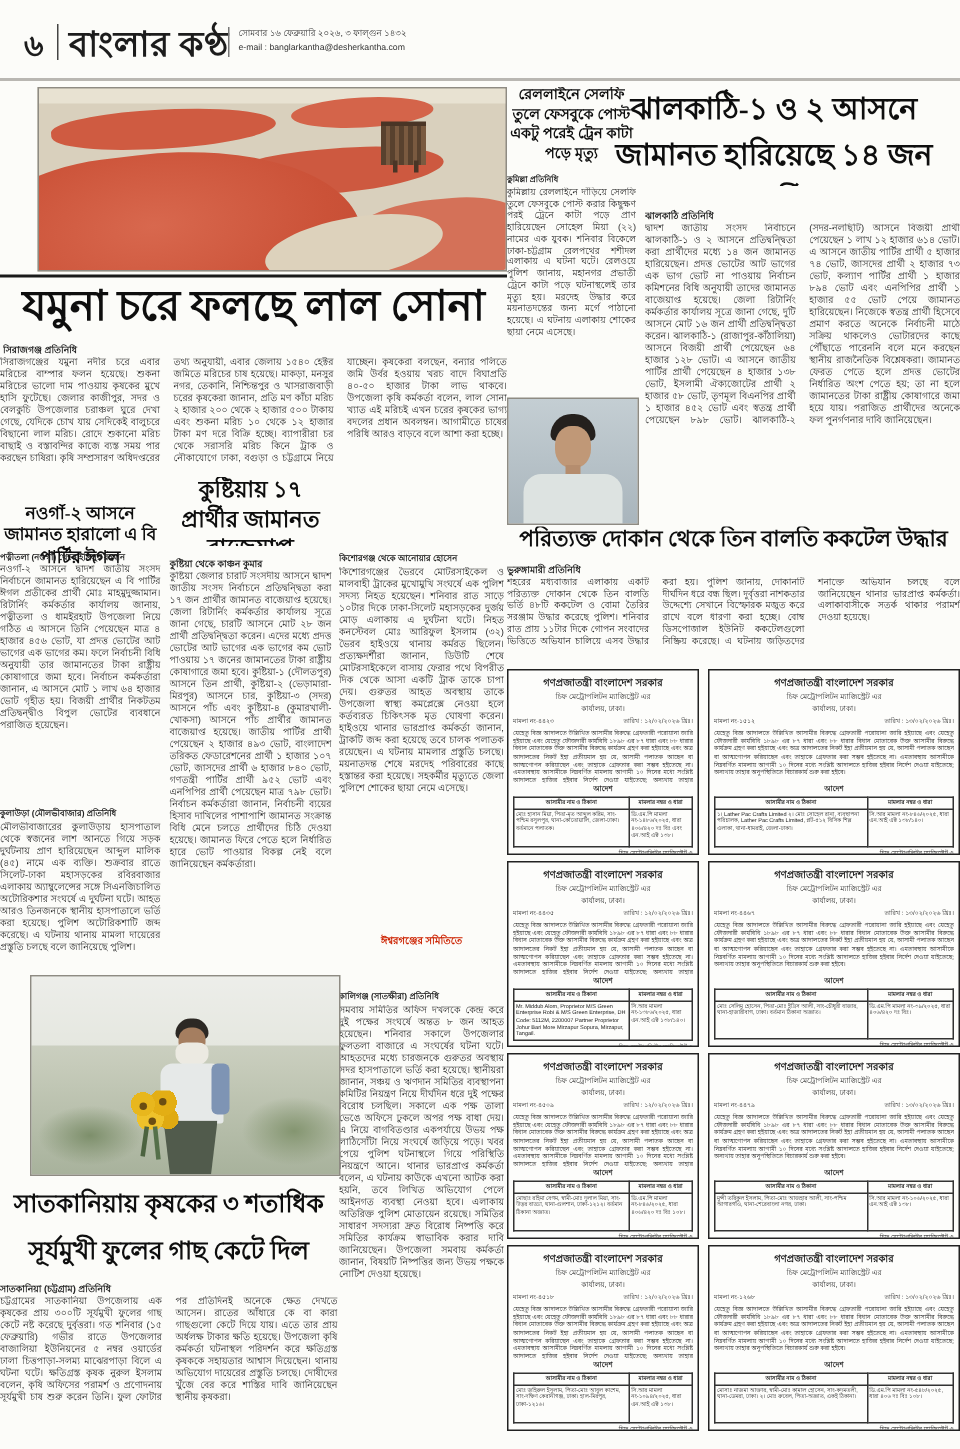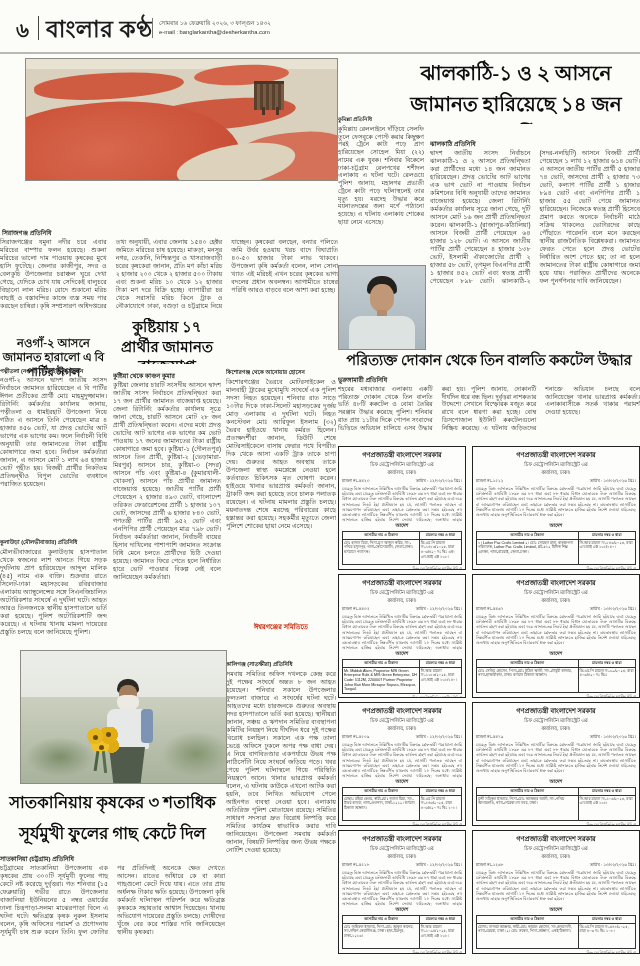--- a/index.html
+++ b/index.html
@@ -63,20 +63,21 @@
     <div class="pf" style="left:168px;top:6px;width:95px;height:20px;background:#d4644a;border-radius:50%;transform:rotate(-3deg);"></div>
     <div class="pf" style="left:120px;top:40px;width:150px;height:30px;background:#cd5940;border-radius:45% 60% 50% 40%;transform:rotate(-6deg);"></div>
     <div class="pf" style="left:-35px;top:42px;width:250px;height:120px;background:radial-gradient(ellipse at 45% 40%,#d8684e 0%,#cb5238 60%,#c04a32 100%);border-radius:35% 60% 45% 55%;transform:rotate(-7deg);"></div>
     <div class="pf" style="left:200px;top:74px;width:130px;height:60px;background:#d26046;border-radius:50% 40% 55% 45%;transform:rotate(-5deg);opacity:.85;"></div>
     <div class="pf" style="left:228px;top:22px;width:30px;height:26px;background:repeating-linear-gradient(90deg,#58412e 0 3px,#7a5a40 3px 6px);border-top:3px solid #4a3526;"></div>
     <div class="pf" style="left:236px;top:48px;width:3px;height:8px;background:#4a3526;"></div>
     <div class="pf" style="left:250px;top:48px;width:3px;height:8px;background:#4a3526;"></div>
     <div class="pf" style="left:150px;top:86px;width:120px;height:40px;background:#ddd2bc;border-radius:50%;transform:rotate(-10deg);"></div>
   </div>
 
+  <div class="abs hl" style="left:0;top:183px;width:338px;height:38px;font-size:28px;line-height:1.2;border-top:2px solid #1a1a1a;padding-top:3px;">যমুনা চরে ফলছে লাল সোনা</div>
   <div class="abs byline" style="left:2px;top:228px;width:120px;">সিরাজগঞ্জ প্রতিনিধি</div>
   <div class="abs body-txt cols3" style="left:0;top:238px;width:338px;height:74px;">সিরাজগঞ্জের যমুনা নদীর চরে এবার মরিচের বাম্পার ফলন হয়েছে। শুকনা মরিচের ভালো দাম পাওয়ায় কৃষকের মুখে হাসি ফুটেছে। জেলার কাজীপুর, সদর ও বেলকুচি উপজেলার চরাঞ্চল ঘুরে দেখা গেছে, যেদিকে চোখ যায় সেদিকেই বালুচরে বিছানো লাল মরিচ। রোদে শুকানো মরিচ বাছাই ও বস্তাবন্দির কাজে ব্যস্ত সময় পার করছেন চাষিরা। কৃষি সম্প্রসারণ অধিদপ্তরের তথ্য অনুযায়ী, এবার জেলায় ১৫৪০ হেক্টর জমিতে মরিচের চাষ হয়েছে। মাকড়া, মনসুর নগর, তেকানি, নিশ্চিন্তপুর ও খাসরাজবাড়ী চরের কৃষকেরা জানান, প্রতি মণ কাঁচা মরিচ ২ হাজার ২০০ থেকে ২ হাজার ৫০০ টাকায় এবং শুকনা মরিচ ১০ থেকে ১২ হাজার টাকা মণ দরে বিক্রি হচ্ছে। ব্যাপারীরা চর থেকে সরাসরি মরিচ কিনে ট্রাক ও নৌকাযোগে ঢাকা, বগুড়া ও চট্টগ্রামে নিয়ে যাচ্ছেন। কৃষকেরা বলছেন, বন্যার পলিতে জমি উর্বর হওয়ায় খরচ বাদে বিঘাপ্রতি ৪০-৫০ হাজার টাকা লাভ থাকবে। উপজেলা কৃষি কর্মকর্তা বলেন, লাল সোনা খ্যাত এই মরিচই এখন চরের কৃষকের ভাগ্য বদলের প্রধান অবলম্বন। আগামীতে চাষের পরিধি আরও বাড়বে বলে আশা করা হচ্ছে।</div>
 
   <div class="abs hl" style="left:0;top:336px;width:107px;height:44px;font-size:11.5px;line-height:1.25;">নওগাঁ-২ আসনে জামানত হারালো এ বি পার্টির ঈগল</div>
   <div class="abs byline" style="left:0;top:367px;width:107px;font-size:5.6px;">পত্নীতলা (নওগাঁ) থেকে ইদ্রিসুর রহমান</div>
   <div class="abs body-txt" style="left:0;top:376px;width:107px;height:122px;">নওগাঁ-২ আসনে দ্বাদশ জাতীয় সংসদ নির্বাচনে জামানত হারিয়েছেন এ বি পার্টির ঈগল প্রতীকের প্রার্থী মোঃ মাহমুদুজ্জামান। রিটার্নিং কর্মকর্তার কার্যালয় জানায়, পত্নীতলা ও ধামইরহাট উপজেলা নিয়ে গঠিত এ আসনে তিনি পেয়েছেন মাত্র ৪ হাজার ৪৫৬ ভোট, যা প্রদত্ত ভোটের আট ভাগের এক ভাগের কম। ফলে নির্বাচনী বিধি অনুযায়ী তার জামানতের টাকা রাষ্ট্রীয় কোষাগারে জমা হবে। নির্বাচন কর্মকর্তারা জানান, এ আসনে মোট ১ লাখ ৬৪ হাজার ভোট গৃহীত হয়। বিজয়ী প্রার্থীর নিকটতম প্রতিদ্বন্দ্বীও বিপুল ভোটের ব্যবধানে পরাজিত হয়েছেন।</div>
 
   <div class="abs byline" style="left:0;top:538px;width:107px;font-size:5.6px;">কুলাউড়া (মৌলভীবাজার) প্রতিনিধি</div>
   <div class="abs body-txt" style="left:0;top:548px;width:107px;height:98px;">মৌলভীবাজারের কুলাউড়ায় হাসপাতাল থেকে স্বজনের লাশ আনতে গিয়ে সড়ক দুর্ঘটনায় প্রাণ হারিয়েছেন আব্দুল মালিক (৪৫) নামে এক ব্যক্তি। শুক্রবার রাতে সিলেট-ঢাকা মহাসড়কের রবিরবাজার এলাকায় অ্যাম্বুলেন্সের সঙ্গে সিএনজিচালিত অটোরিকশার সংঘর্ষে এ দুর্ঘটনা ঘটে। আহত আরও তিনজনকে স্থানীয় হাসপাতালে ভর্তি করা হয়েছে। পুলিশ অটোরিকশাটি জব্দ করেছে। এ ঘটনায় থানায় মামলা দায়েরের প্রস্তুতি চলছে বলে জানিয়েছে পুলিশ।</div>
 
@@ -84,20 +85,21 @@
   <div class="abs byline" style="left:113px;top:371px;width:108px;">কুষ্টিয়া থেকে কাঞ্চন কুমার</div>
   <div class="abs body-txt" style="left:113px;top:381px;width:108px;height:265px;">কুষ্টিয়া জেলার চারটি সংসদীয় আসনে দ্বাদশ জাতীয় সংসদ নির্বাচনে প্রতিদ্বন্দ্বিতা করা ১৭ জন প্রার্থীর জামানত বাজেয়াপ্ত হয়েছে। জেলা রিটার্নিং কর্মকর্তার কার্যালয় সূত্রে জানা গেছে, চারটি আসনে মোট ২৮ জন প্রার্থী প্রতিদ্বন্দ্বিতা করেন। এদের মধ্যে প্রদত্ত ভোটের আট ভাগের এক ভাগের কম ভোট পাওয়ায় ১৭ জনের জামানতের টাকা রাষ্ট্রীয় কোষাগারে জমা হবে। কুষ্টিয়া-১ (দৌলতপুর) আসনে তিন প্রার্থী, কুষ্টিয়া-২ (ভেড়ামারা-মিরপুর) আসনে চার, কুষ্টিয়া-৩ (সদর) আসনে পাঁচ এবং কুষ্টিয়া-৪ (কুমারখালী-খোকসা) আসনে পাঁচ প্রার্থীর জামানত বাজেয়াপ্ত হয়েছে। জাতীয় পার্টির প্রার্থী পেয়েছেন ২ হাজার ৪৯৩ ভোট, বাংলাদেশ তরিকত ফেডারেশনের প্রার্থী ১ হাজার ১০৭ ভোট, জাসদের প্রার্থী ৬ হাজার ৮৪০ ভোট, গণতন্ত্রী পার্টির প্রার্থী ৯৫২ ভোট এবং এনপিপির প্রার্থী পেয়েছেন মাত্র ৭৯৮ ভোট। নির্বাচন কর্মকর্তারা জানান, নির্বাচনী ব্যয়ের হিসাব দাখিলের পাশাপাশি জামানত সংক্রান্ত বিধি মেনে চলতে প্রার্থীদের চিঠি দেওয়া হয়েছে। জামানত ফিরে পেতে হলে নির্ধারিত হারে ভোট পাওয়ার বিকল্প নেই বলে জানিয়েছেন কর্মকর্তারা।</div>
 
   <div class="abs byline" style="left:226px;top:368px;width:110px;font-size:5.6px;">কিশোরগঞ্জ থেকে আনোয়ার হোসেন</div>
   <div class="abs body-txt" style="left:226px;top:378px;width:110px;height:240px;">কিশোরগঞ্জের ভৈরবে মোটরসাইকেল ও মালবাহী ট্রাকের মুখোমুখি সংঘর্ষে এক পুলিশ সদস্য নিহত হয়েছেন। শনিবার রাত সাড়ে ১০টার দিকে ঢাকা-সিলেট মহাসড়কের দুর্জয় মোড় এলাকায় এ দুর্ঘটনা ঘটে। নিহত কনস্টেবল মোঃ আরিফুল ইসলাম (৩২) ভৈরব হাইওয়ে থানায় কর্মরত ছিলেন। প্রত্যক্ষদর্শীরা জানান, ডিউটি শেষে মোটরসাইকেলে বাসায় ফেরার পথে বিপরীত দিক থেকে আসা একটি ট্রাক তাকে চাপা দেয়। গুরুতর আহত অবস্থায় তাকে উপজেলা স্বাস্থ্য কমপ্লেক্সে নেওয়া হলে কর্তব্যরত চিকিৎসক মৃত ঘোষণা করেন। হাইওয়ে থানার ভারপ্রাপ্ত কর্মকর্তা জানান, ট্রাকটি জব্দ করা হয়েছে তবে চালক পলাতক রয়েছেন। এ ঘটনায় মামলার প্রস্তুতি চলছে। ময়নাতদন্ত শেষে মরদেহ পরিবারের কাছে হস্তান্তর করা হয়েছে। সহকর্মীর মৃত্যুতে জেলা পুলিশে শোকের ছায়া নেমে এসেছে।</div>
 
   <div class="abs kicker" style="left:226px;top:621px;width:110px;">ঈশ্বরগঞ্জের সমিতিতে</div>
   <div class="abs byline" style="left:226px;top:660px;width:110px;font-size:5.6px;">কালিগঞ্জ (সাতক্ষীরা) প্রতিনিধি</div>
   <div class="abs body-txt" style="left:226px;top:670px;width:110px;height:288px;">সমবায় সমিতির অফিস দখলকে কেন্দ্র করে দুই পক্ষের সংঘর্ষে অন্তত ৮ জন আহত হয়েছেন। শনিবার সকালে উপজেলার ফুলতলা বাজারে এ সংঘর্ষের ঘটনা ঘটে। আহতদের মধ্যে চারজনকে গুরুতর অবস্থায় সদর হাসপাতালে ভর্তি করা হয়েছে। স্থানীয়রা জানান, সঞ্চয় ও ঋণদান সমিতির ব্যবস্থাপনা কমিটির নিয়ন্ত্রণ নিয়ে দীর্ঘদিন ধরে দুই পক্ষের বিরোধ চলছিল। সকালে এক পক্ষ তালা ভেঙে অফিসে ঢুকলে অপর পক্ষ বাধা দেয়। এ নিয়ে বাগবিতণ্ডার একপর্যায়ে উভয় পক্ষ লাঠিসোঁটা নিয়ে সংঘর্ষে জড়িয়ে পড়ে। খবর পেয়ে পুলিশ ঘটনাস্থলে গিয়ে পরিস্থিতি নিয়ন্ত্রণে আনে। থানার ভারপ্রাপ্ত কর্মকর্তা বলেন, এ ঘটনায় কাউকে এখনো আটক করা হয়নি, তবে লিখিত অভিযোগ পেলে আইনগত ব্যবস্থা নেওয়া হবে। এলাকায় অতিরিক্ত পুলিশ মোতায়েন রয়েছে। সমিতির সাধারণ সদস্যরা দ্রুত বিরোধ নিষ্পত্তি করে সমিতির কার্যক্রম স্বাভাবিক করার দাবি জানিয়েছেন। উপজেলা সমবায় কর্মকর্তা জানান, বিষয়টি নিষ্পত্তির জন্য উভয় পক্ষকে নোটিশ দেওয়া হয়েছে।</div>
 
+  <div class="abs hl" style="left:338px;top:58px;width:86px;height:54px;font-size:9.6px;line-height:1.35;font-family:'Liberation Sans','DejaVu Sans',sans-serif;font-weight:bold;">রেললাইনে সেলফি তুলে ফেসবুকে পোস্ট একটু পরেই ট্রেন কাটা পড়ে মৃত্যু</div>
   <div class="abs byline" style="left:338px;top:116px;width:86px;font-size:5.4px;">কুমিল্লা প্রতিনিধি</div>
   <div class="abs body-txt" style="left:338px;top:125px;width:86px;height:138px;font-size:6.1px;">কুমিল্লায় রেললাইনে দাঁড়িয়ে সেলফি তুলে ফেসবুকে পোস্ট করার কিছুক্ষণ পরই ট্রেনে কাটা পড়ে প্রাণ হারিয়েছেন সোহেল মিয়া (২২) নামের এক যুবক। শনিবার বিকেলে ঢাকা-চট্টগ্রাম রেলপথের শশীদল এলাকায় এ ঘটনা ঘটে। রেলওয়ে পুলিশ জানায়, মহানগর প্রভাতী ট্রেনে কাটা পড়ে ঘটনাস্থলেই তার মৃত্যু হয়। মরদেহ উদ্ধার করে ময়নাতদন্তের জন্য মর্গে পাঠানো হয়েছে। এ ঘটনায় এলাকায় শোকের ছায়া নেমে এসেছে।</div>
   <div class="photo" style="left:338px;top:265px;width:86px;height:83px;background:linear-gradient(#c4ced3,#a9b5bc);">
     <div class="pf" style="left:28px;top:10px;width:30px;height:18px;background:#24201d;border-radius:14px 14px 4px 4px;"></div>
     <div class="pf" style="left:31px;top:18px;width:24px;height:28px;background:#c09877;border-radius:45%;"></div>
     <div class="pf" style="left:38px;top:44px;width:10px;height:8px;background:#b58d6e;"></div>
     <div class="pf" style="left:10px;top:50px;width:66px;height:33px;background:#dde3e1;border-radius:12px 12px 0 0;"></div>
   </div>
 
   <div class="abs hl" style="left:392px;top:58px;width:248px;height:66px;font-size:20px;line-height:1.55;">ঝালকাঠি-১ ও ২ আসনে জামানত হারিয়েছে ১৪ জন প্রার্থী</div>

